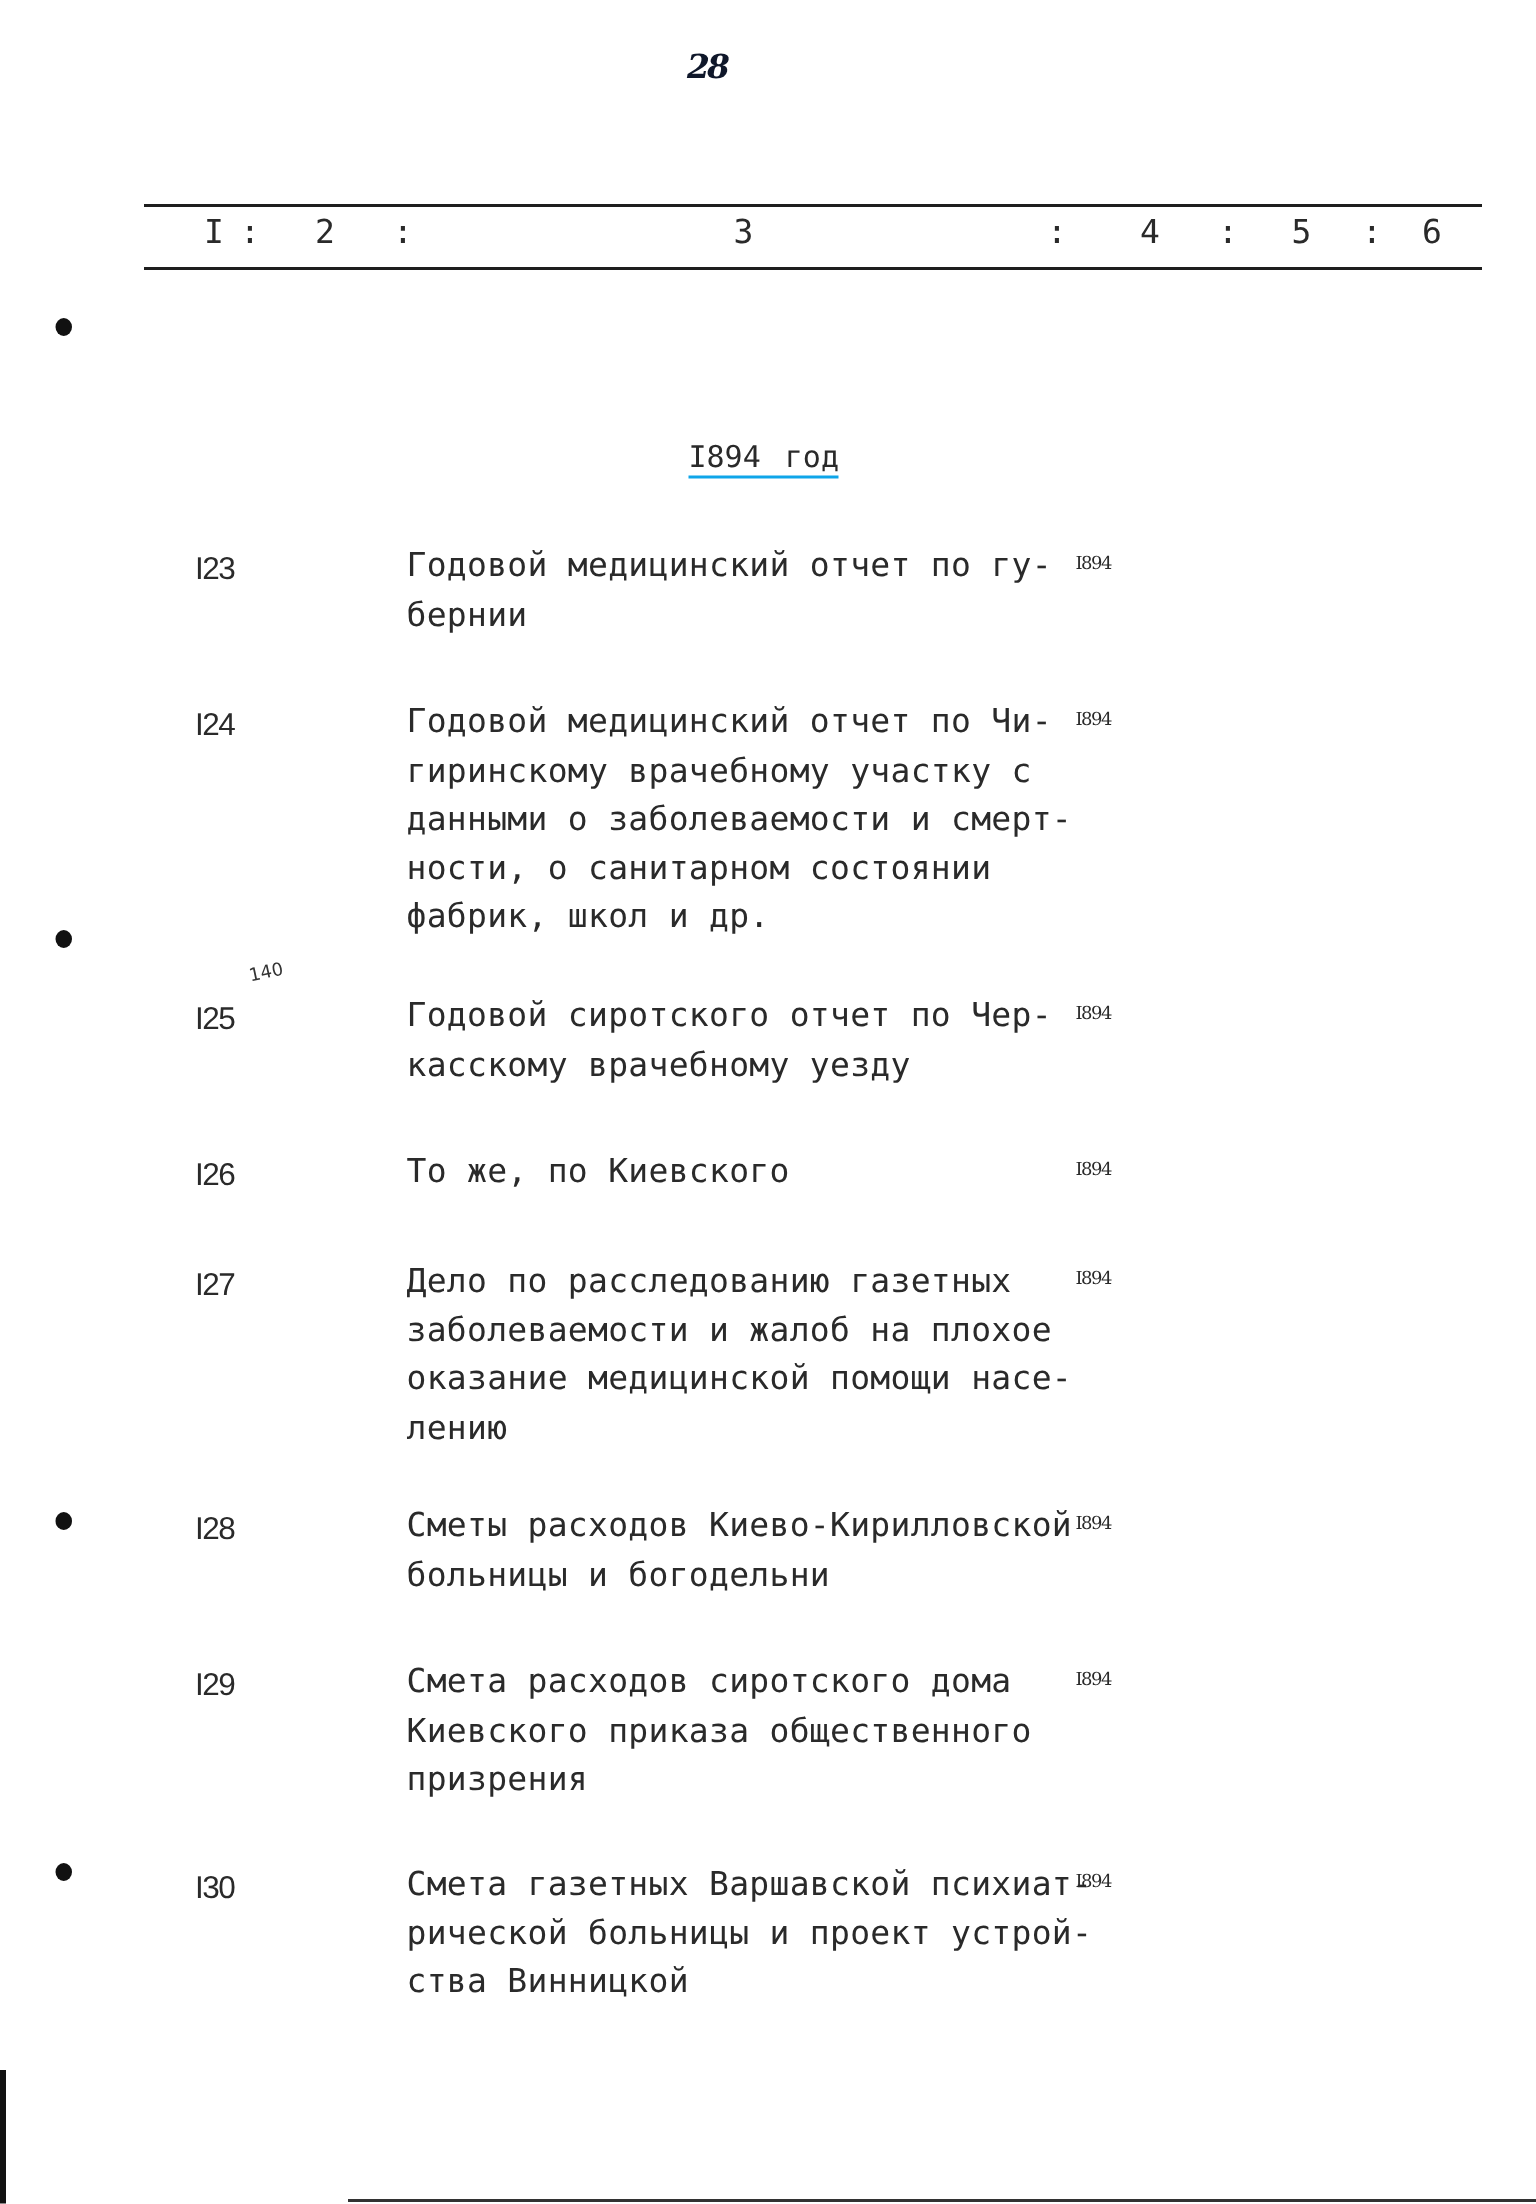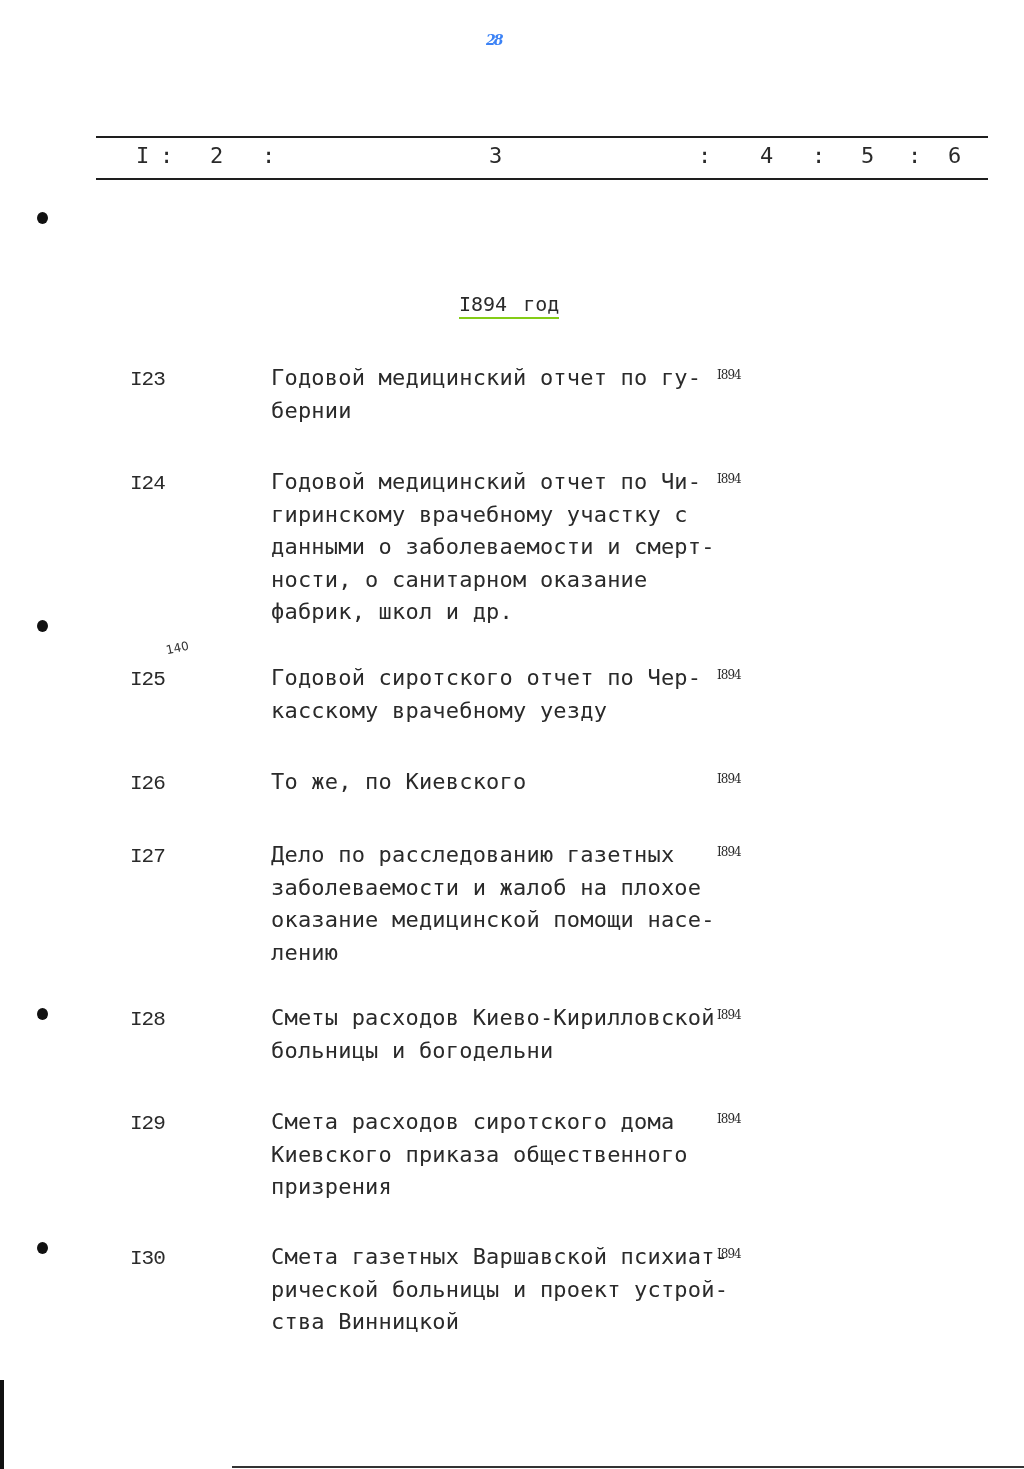--- a/index.html
+++ b/index.html
@@ -10,27 +10,27 @@
   body {
     width: 1024px;
     height: 1469px;
     position: relative;
     overflow: hidden;
     font-family: "DejaVu Sans Mono", "Liberation Mono", monospace;
     color: #2a2a2a;
   }
   .page-number {
     position: absolute;
-    left: 486px;
+    left: 458px;
     top: 32px;
     font-family: "DejaVu Serif", serif;
     font-style: italic;
-    font-size: 14px;
+    font-size: 22px;
     font-weight: bold;
-    color: #3b82f6;
+    color: #0f172a;
     letter-spacing: -2px;
   }
   .header-rule {
     position: absolute;
     left: 96px;
     width: 892px;
     height: 2px;
     background: #1e1e1e;
   }
   .header-rule.top { top: 136px; }
@@ -46,35 +46,35 @@
     top: 143px;
     font-size: 22px;
     color: #2a2a2a;
   }
   .year-heading {
     position: absolute;
     left: 459px;
     top: 292px;
     font-size: 20px;
     letter-spacing: 0px;
-    border-bottom: 2px solid #84cc16;
+    border-bottom: 2px solid #0ea5e9;
     padding-bottom: 1px;
     word-spacing: 4px;
   }
   .entry {
     position: absolute;
     left: 0;
     width: 1024px;
   }
   .entry .num {
     position: absolute;
     left: 130px;
     top: 0;
     font-size: 21px;
-    font-family: Liberation Mono, monospace;
+    font-family: Liberation Sans, sans-serif;
     letter-spacing: -1px;
   }
   .entry .desc {
     position: absolute;
     left: 271px;
     top: 0;
     width: 440px;
     font-size: 22px;
     line-height: 32.5px;
     letter-spacing: 0.2px;
@@ -153,21 +153,21 @@
     <span class="desc">Годовой медицинский отчет по гу-
 бернии</span>
     <span class="year">I894</span>
   </div>
 
   <div class="entry" style="top:472px">
     <span class="num">I24</span>
     <span class="desc">Годовой медицинский отчет по Чи-
 гиринскому врачебному участку с
 данными о заболеваемости и смерт-
-ности, о санитарном оказание
+ности, о санитарном состоянии
 фабрик, школ и др.</span>
     <span class="year">I894</span>
   </div>
 
   <div class="entry" style="top:668px">
     <span class="num">I25</span>
     <span class="desc">Годовой сиротского отчет по Чер-
 касскому врачебному уезду</span>
     <span class="year">I894</span>
   </div>

